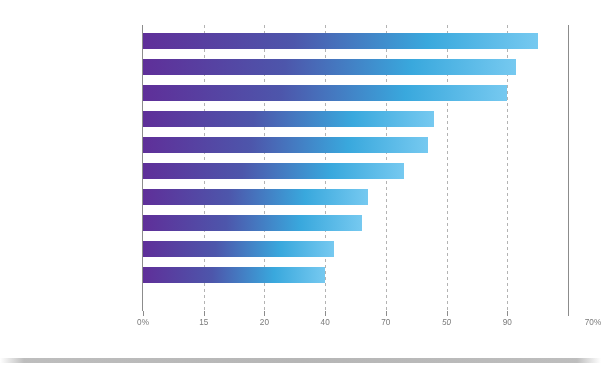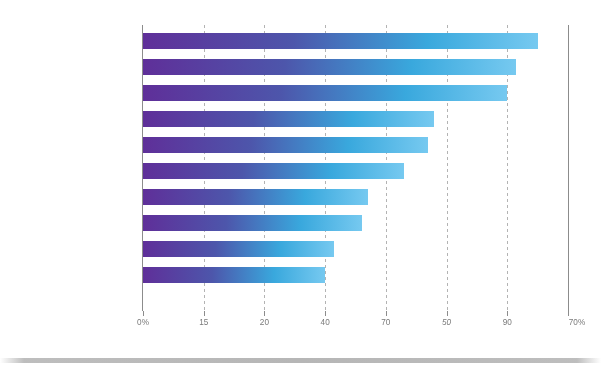--- a/index.html
+++ b/index.html
@@ -162,21 +162,21 @@
         <div class="tick-label" style="left: 121.429px;">20</div>
         <div class="tick-mark" style="left: 182.143px;"></div>
         <div class="tick-label" style="left: 182.143px;">40</div>
         <div class="tick-mark" style="left: 242.857px;"></div>
         <div class="tick-label" style="left: 242.857px;">70</div>
         <div class="tick-mark" style="left: 303.571px;"></div>
         <div class="tick-label" style="left: 303.571px; font-style: italic;">50</div>
         <div class="tick-mark" style="left: 364.286px;"></div>
         <div class="tick-label" style="left: 364.286px;">90</div>
         <div class="tick-mark" style="left: 425px;"></div>
-        <div class="tick-label" style="left: 434px;">70%</div>
+        <div class="tick-label" style="left: 450px;">70%</div>
       </div>
 
   </div>
 
   <div class="bottom-edge"></div>
   <div class="bottom-edge-inner"></div>
 
 </div>
 
 </body></html>

